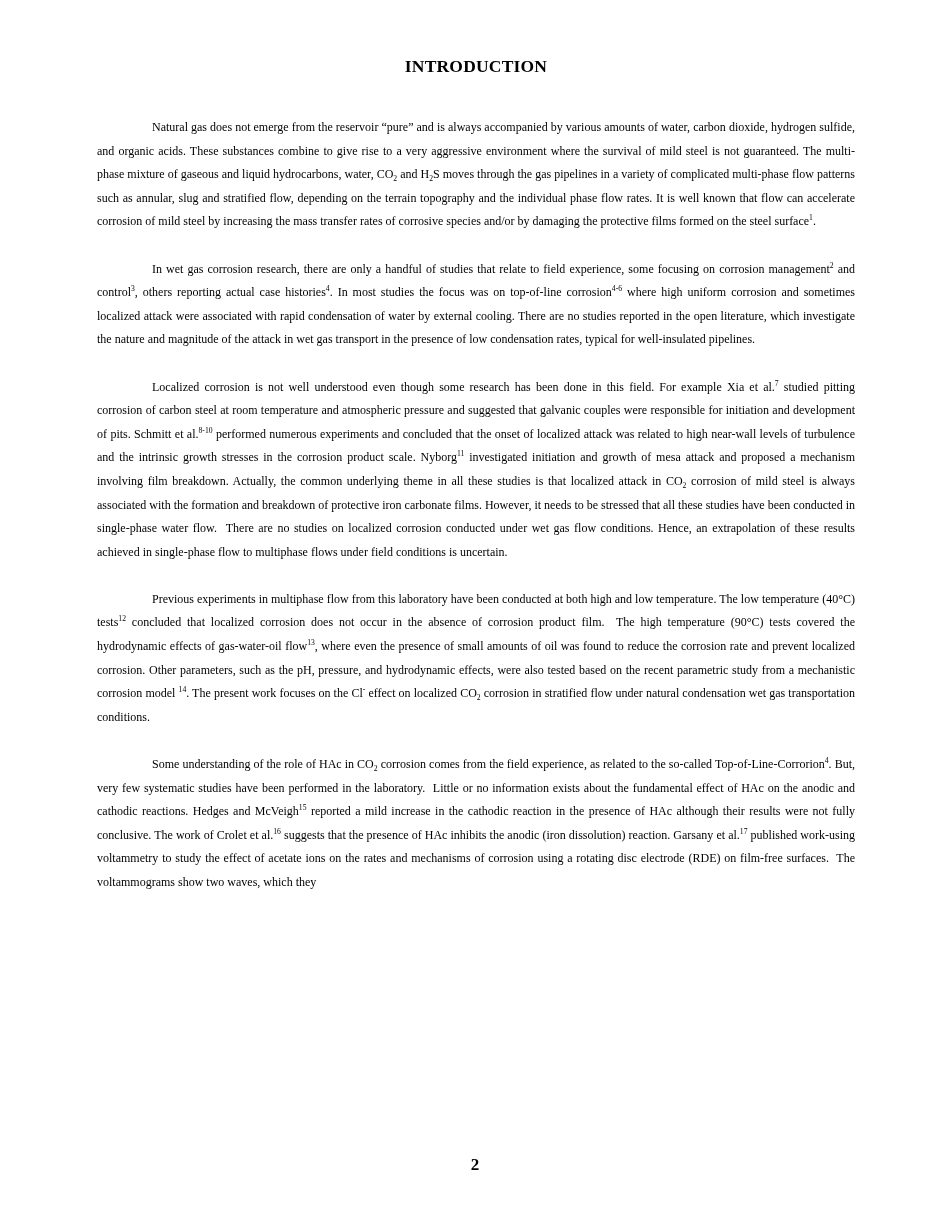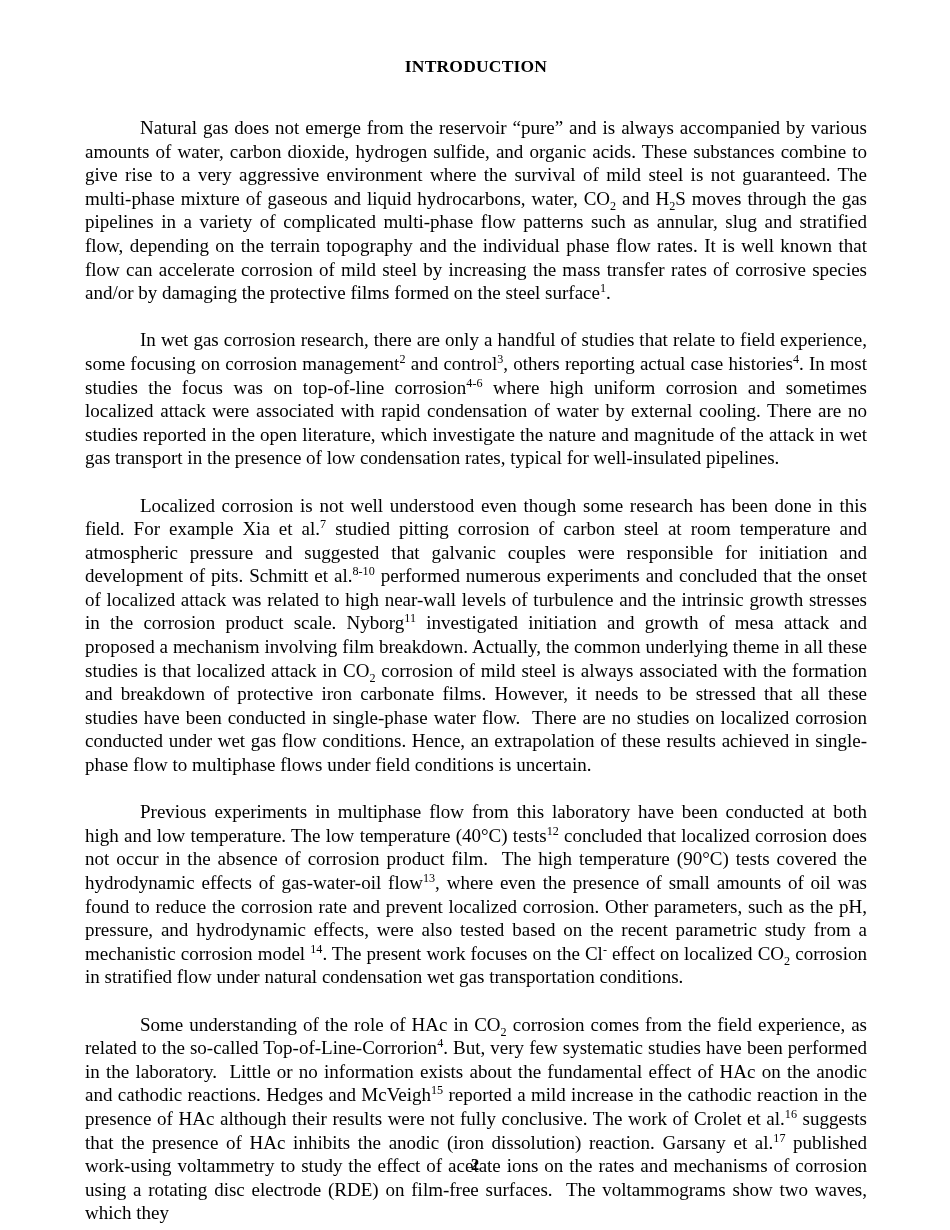--- a/index.html
+++ b/index.html
@@ -33,26 +33,26 @@
   h1.section-title {
     font-size: 17.5px;
     font-weight: bold;
     text-align: center;
     margin: 0 0 0 0;
     padding: 0;
     letter-spacing: 0.2px;
     line-height: 24px;
   }
   .para {
-    font-size: 19px;
+    font-size: 12px;
     line-height: 23.6px;
     text-align: justify;
     text-justify: inter-word;
     text-indent: 55px;
-    margin: 0;
+    margin: 12px;
     padding: 0;
     hyphens: none;
     -webkit-hyphens: none;
   }
   .para.first-para {
     margin-top: 38px;
   }
   .para + .para {
     margin-top: 23.6px;
   }

